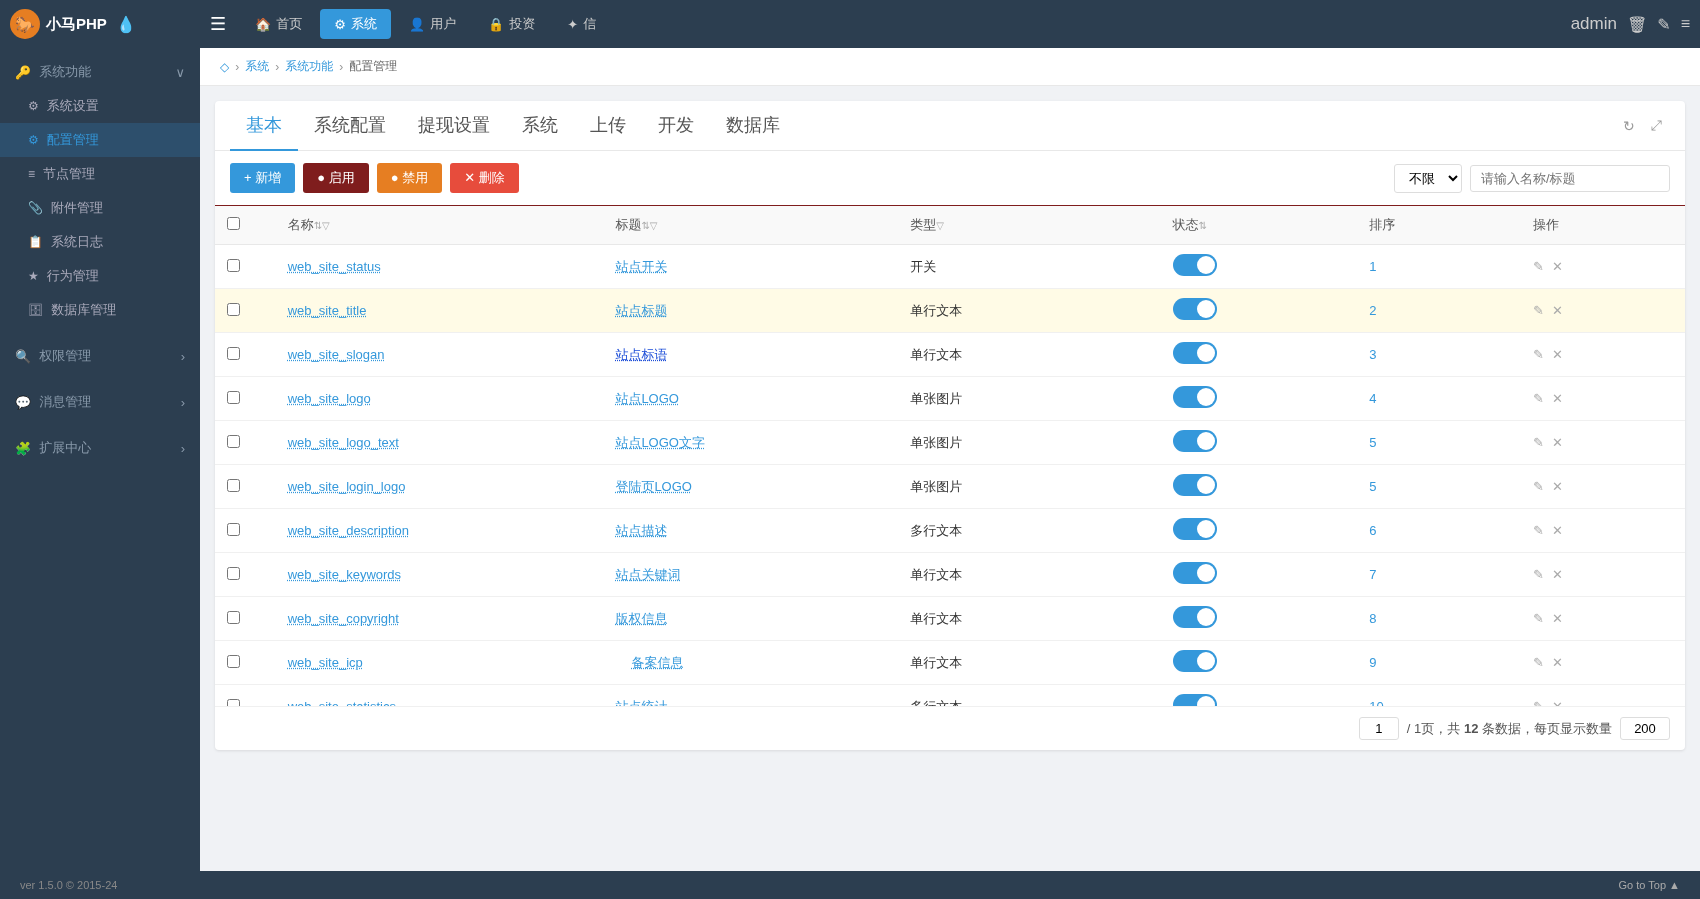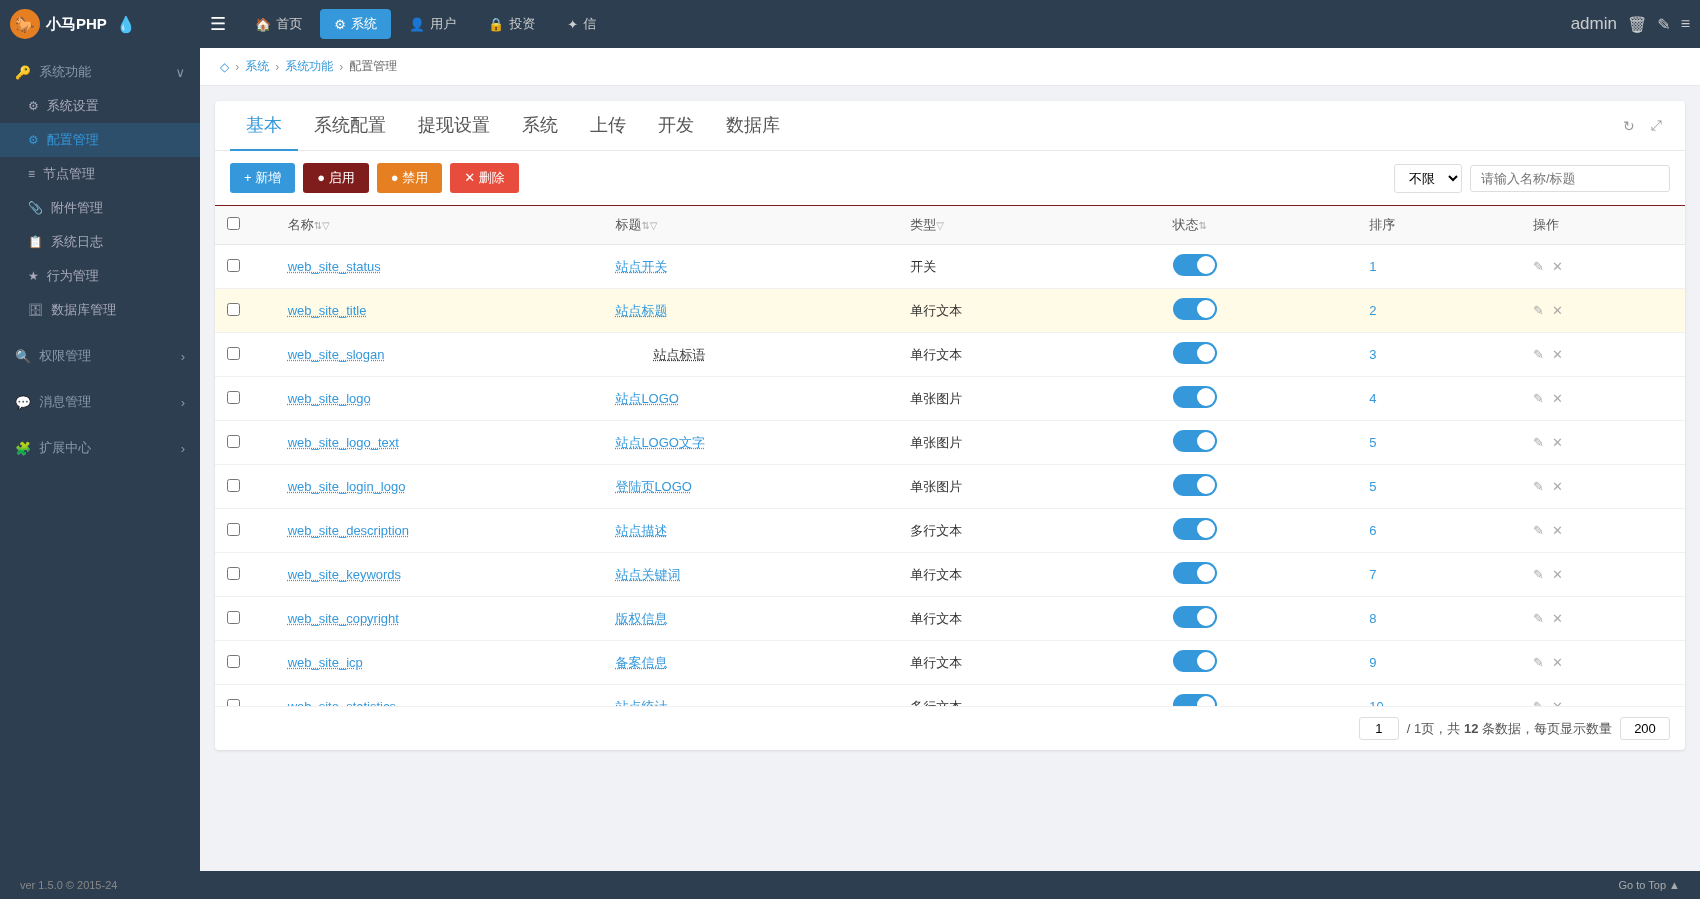--- a/index.html
+++ b/index.html
@@ -424,21 +424,21 @@
       </td>
     </tr>
               <tr>
       <td class="check-col">
         <input type="checkbox" style="">
       </td>
       <td class="name-col">
         <a href="#" style="color:#3498db;text-decoration:underline dotted;">web_site_slogan</a>
       </td>
       <td class="title-col">
-        <a href="#" style="color:#404040;text-decoration:underline dotted;margin-left:38px;">站点标语</a>
+        <a href="#" style="color:#1d4ed8;text-decoration:underline dotted;">站点标语</a>
       </td>
       <td class="type-col">单行文本</td>
       <td class="status-col">
         <div class="toggle-switch "></div>
       </td>
       <td class="sort-col">
         <a href="#" class="sort-link">3</a>
       </td>
       <td class="action-col">
         <div class="action-icons">
@@ -592,21 +592,21 @@
       </td>
     </tr>
               <tr>
       <td class="check-col">
         <input type="checkbox" style="">
       </td>
       <td class="name-col">
         <a href="#" style="color:#3498db;text-decoration:underline dotted;">web_site_icp</a>
       </td>
       <td class="title-col">
-        <a href="#" style="color:#3498db;text-decoration:underline dotted;">备案信息</a>
+        <a href="#" style="color:#3498db;text-decoration:underline dotted;margin-left:16px;">备案信息</a>
       </td>
       <td class="type-col">单行文本</td>
       <td class="status-col">
         <div class="toggle-switch "></div>
       </td>
       <td class="sort-col">
         <a href="#" class="sort-link">9</a>
       </td>
       <td class="action-col">
         <div class="action-icons">

